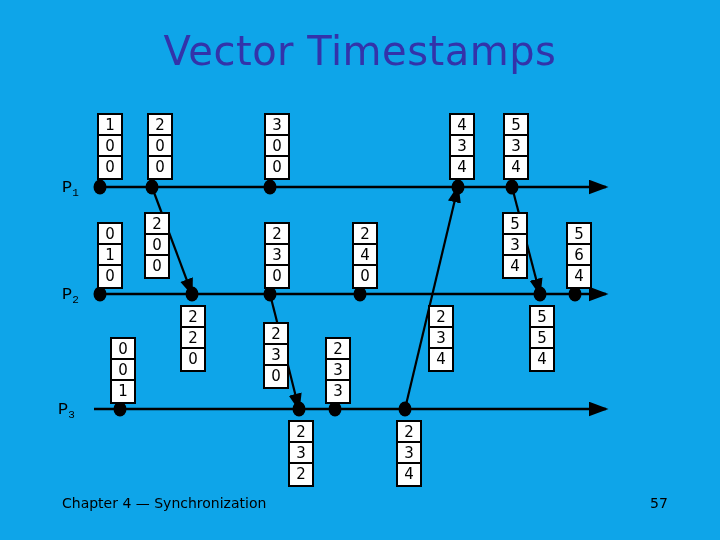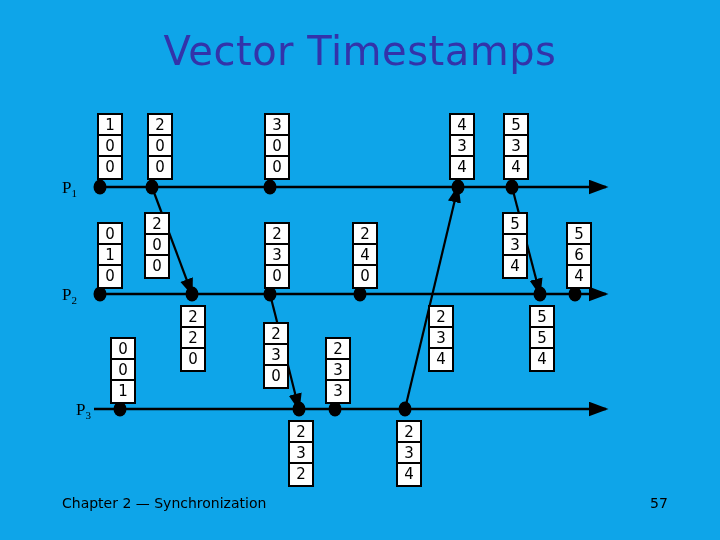--- a/index.html
+++ b/index.html
@@ -58,21 +58,21 @@
     color: #000000;
     border-bottom: 2px solid #000000;
     box-sizing: border-box;
     background: #ffffff;
   }
   .vec .cell:last-child {
     border-bottom: none;
   }
   .plabel {
     position: absolute;
-    font-family: Liberation Serif, serif;
+    font-family: Liberation Mono, monospace;
     font-size: 17px;
     color: #000000;
     white-space: nowrap;
   }
   .plabel sub {
     font-size: 11px;
   }
   .footer-left {
     position: absolute;
     left: 62px;
@@ -131,21 +131,21 @@
         <ellipse cx="120" cy="409" rx="6.5" ry="7.5" fill="#000000"></ellipse>
         <ellipse cx="299" cy="409" rx="6.5" ry="7.5" fill="#000000"></ellipse>
         <ellipse cx="335" cy="409" rx="6.5" ry="7.5" fill="#000000"></ellipse>
         <ellipse cx="405" cy="409" rx="6.5" ry="7.5" fill="#000000"></ellipse>
       </g>
   </svg>
 
   <div id="labels-layer">
       <div class="plabel" style="left: 62px; top: 178px;"><span>P</span><sub>1</sub></div>
       <div class="plabel" style="left: 62px; top: 285px; text-align: right;"><span>P</span><sub>2</sub></div>
-      <div class="plabel" style="left: 76px; top: 400px;"><span>P</span><sub>3</sub></div>
+      <div class="plabel" style="left: 58px; top: 400px;"><span>P</span><sub>3</sub></div>
     </div>
   <div id="vectors-layer">
       <div class="vec" style="left: 97px; top: 113px;">
         <div class="cell">1</div>
         <div class="cell">0</div>
         <div class="cell">0</div>
       </div>
       <div class="vec" style="left: 147px; top: 113px;">
         <div class="cell">2</div>
         <div class="cell">0</div>
@@ -231,16 +231,16 @@
         <div class="cell">3</div>
         <div class="cell">2</div>
       </div>
       <div class="vec" style="left: 396px; top: 420px;">
         <div class="cell">2</div>
         <div class="cell">3</div>
         <div class="cell">4</div>
       </div>
     </div>
 
-  <div class="footer-left">Chapter 2 — Synchronization</div>
+  <div class="footer-left">Chapter 4 — Synchronization</div>
   <div class="footer-right">57</div>
 
 </div>
 
 </body></html>

